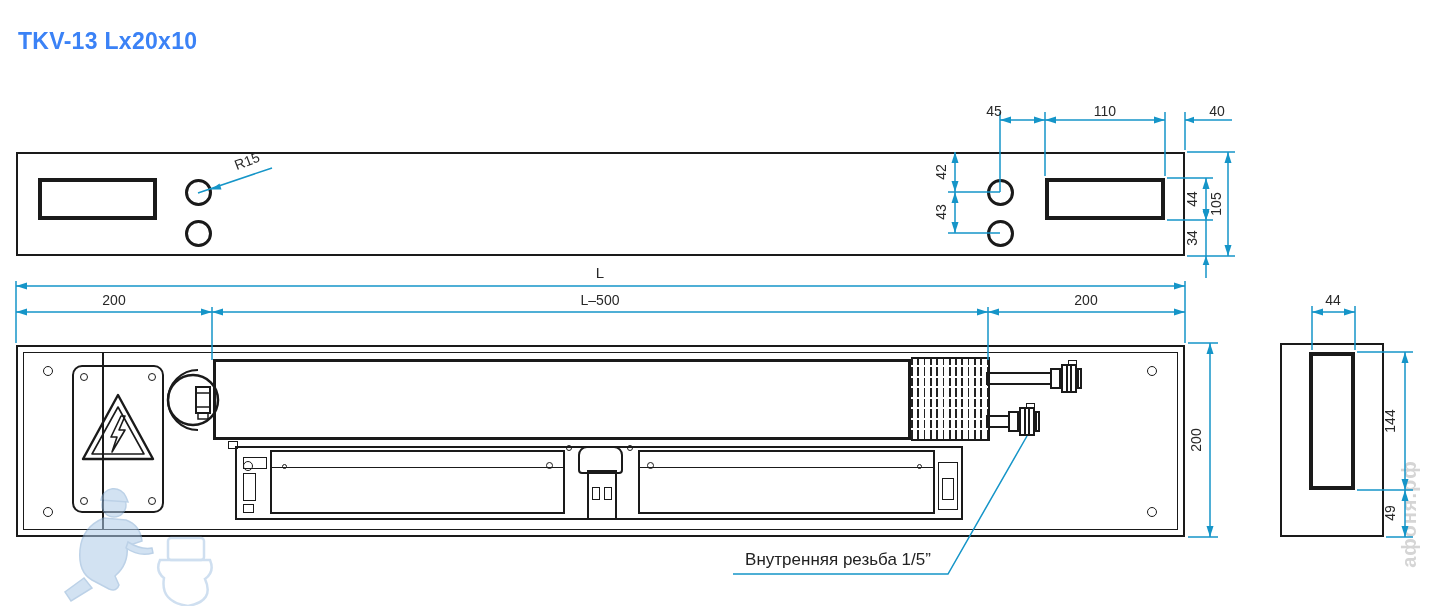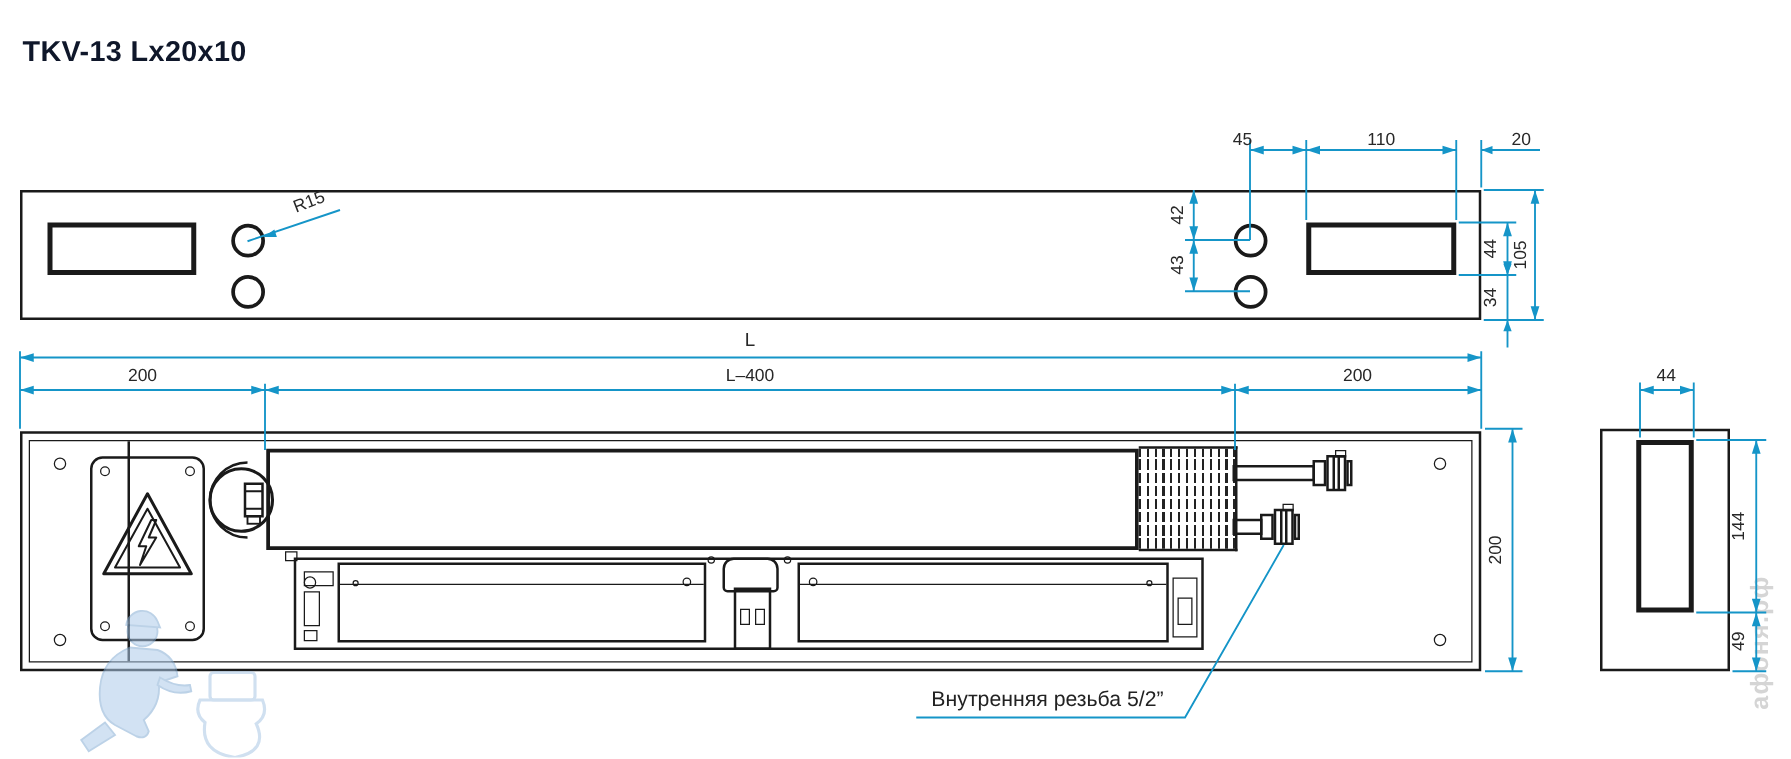--- a/index.html
+++ b/index.html
@@ -8,21 +8,21 @@
     width:1433px;height:607px;position:relative;overflow:hidden;background:#ffffff;
     font-family:"Liberation Sans",sans-serif;
   }
   .b{position:absolute;box-sizing:border-box;border:2px solid var(--ln);background:transparent;z-index:2;}
   .c{border-radius:50%;}
   .fill{position:absolute;background:var(--ln);z-index:2;}
   .lbl{position:absolute;white-space:nowrap;font-size:14px;color:#282828;
        transform:translate(-50%,-50%);z-index:7;}
   .lbl.v{transform:translate(-50%,-50%) rotate(-90deg);}
   .lbl.a{transform:translate(-50%,-50%) rotate(-21deg);}
-  .title{position:absolute;left:18px;top:28px;font-size:23px;font-weight:bold;color:#0f172a;
+  .title{position:absolute;left:18px;top:28px;font-size:23px;font-weight:bold;color:#3b82f6;
          letter-spacing:.3px;z-index:7;}
   .note-label{font-size:17px;color:#222;}
   .wm-text{position:absolute;font-size:20px;font-weight:bold;color:#d5d5d5;letter-spacing:1px;
            transform:translate(-50%,-50%) rotate(-90deg);z-index:1;}
   svg.ov{position:absolute;left:0;top:0;z-index:6;}
   svg.part{position:absolute;z-index:3;}
   svg.wm{position:absolute;z-index:8;pointer-events:none;}
   .fins{
     position:absolute;box-sizing:border-box;z-index:2;
     border-top:2.5px solid var(--ln);border-bottom:2.5px solid var(--ln);border-right:2.5px solid var(--ln);
@@ -182,36 +182,36 @@
     <path d="M1386,537 H1413"></path>
     <line x1="1405" y1="352" x2="1405" y2="490" marker-start="url(#ar)" marker-end="url(#ar)"></line>
     <line x1="1405" y1="490" x2="1405" y2="537" marker-start="url(#ar)" marker-end="url(#ar)"></line>
 
     <path d="M1027,436 L948,574 H733"></path>
   </g>
 </svg>
 
 <div class="lbl" style="left:994px;top:111px">45</div>
 <div class="lbl" style="left:1105px;top:111px">110</div>
-<div class="lbl" style="left:1217px;top:111px">20</div>
+<div class="lbl" style="left:1217px;top:111px">40</div>
 <div class="lbl v" style="left:941px;top:172px">42</div>
 <div class="lbl v" style="left:941px;top:212px">43</div>
 <div class="lbl v" style="left:1192px;top:199px">44</div>
 <div class="lbl v" style="left:1192px;top:238px">34</div>
 <div class="lbl v" style="left:1216px;top:204px">105</div>
 <div class="lbl a" style="left:247px;top:161px">R15</div>
 <div class="lbl" style="left:600px;top:272px;font-size:15px">L</div>
 <div class="lbl" style="left:114px;top:300px">200</div>
-<div class="lbl" style="left:600px;top:300px">L–400</div>
+<div class="lbl" style="left:600px;top:300px">L–500</div>
 <div class="lbl" style="left:1086px;top:300px">200</div>
 <div class="lbl v" style="left:1196px;top:440px">200</div>
 <div class="lbl" style="left:1333px;top:300px">44</div>
 <div class="lbl v" style="left:1390px;top:421px">144</div>
 <div class="lbl v" style="left:1390px;top:513px">49</div>
-<div class="lbl note-label" style="left:838px;top:560px">Внутренняя резьба 5/2”</div>
+<div class="lbl note-label" style="left:838px;top:560px">Внутренняя резьба 1/5”</div>
 
 <div class="wm-text" style="left:1409px;top:514px">афоня.рф</div>
 <svg class="wm" style="left:8px;top:458px" width="228" height="148" viewBox="0 0 228 148">
   <g opacity="0.55">
     <g fill="rgba(255,255,255,0.05)" stroke="#a9c6e4" stroke-width="2.5">
       <rect x="160" y="80" width="36" height="22" rx="3"></rect>
       <path d="M152,102 h50 q5,12 -5,19 q10,22 -17,27 q-28,-4 -24,-28 q-9,-7 -4,-18 z"></path>
     </g>
     <g fill="#aecbe9" stroke="#86add4" stroke-width="1.5">
       <circle cx="106" cy="47" r="12"></circle>

